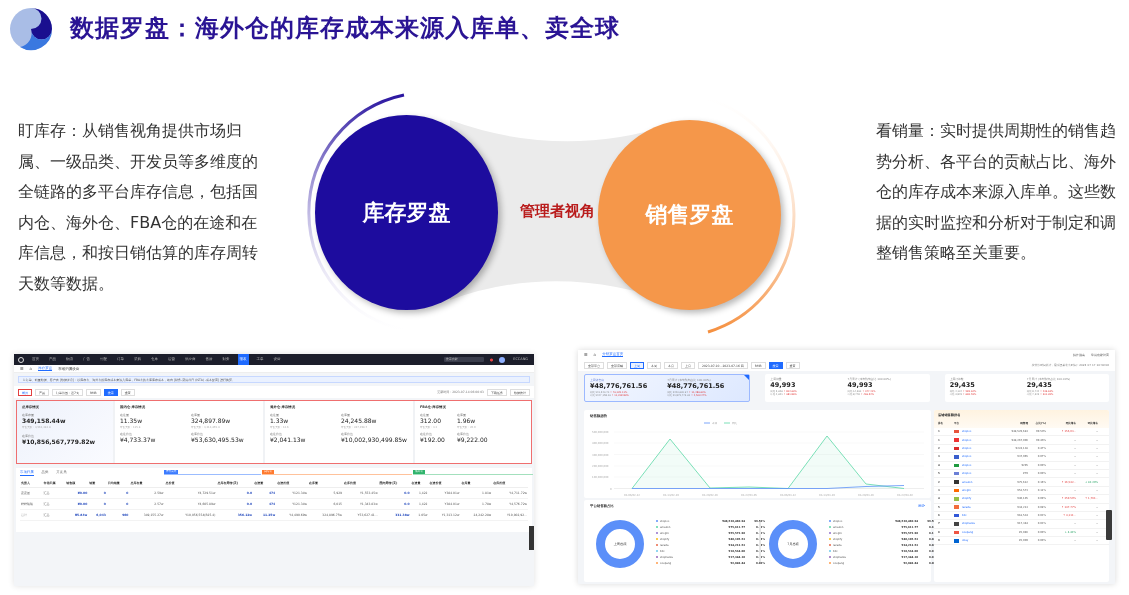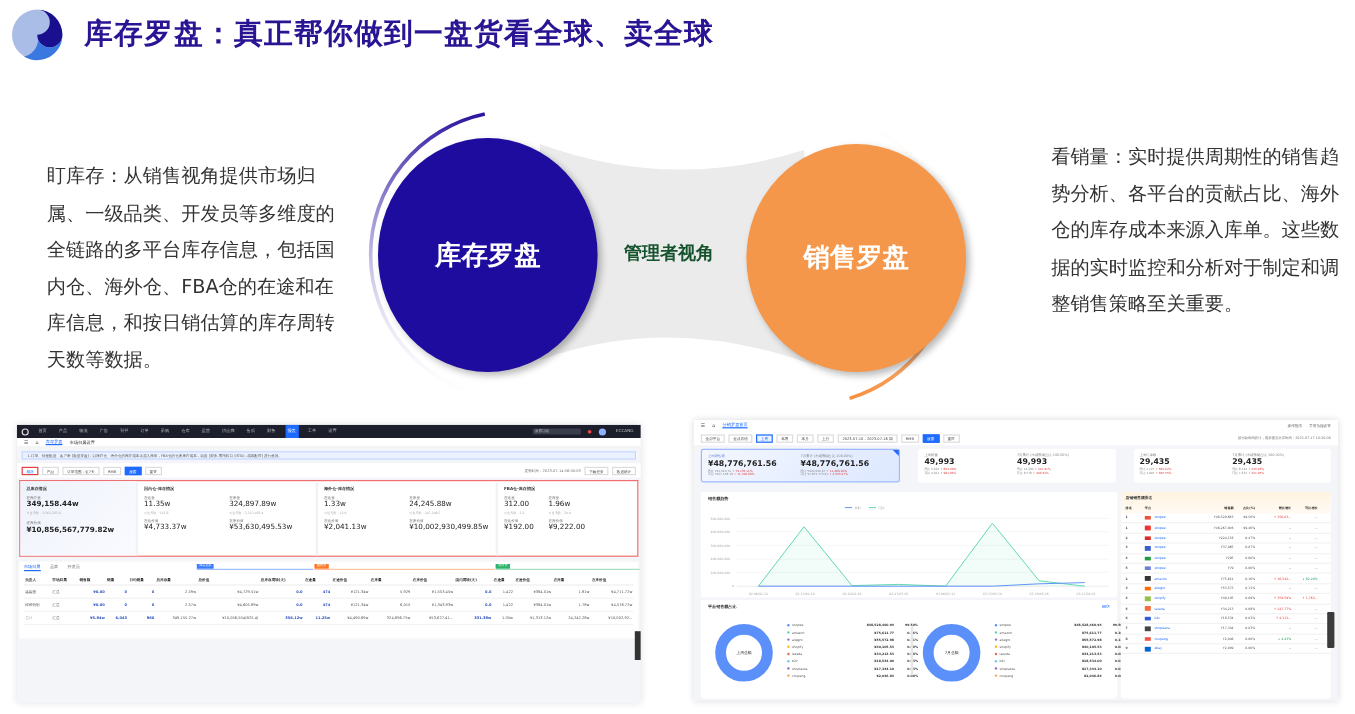--- a/index.html
+++ b/index.html
@@ -5,30 +5,30 @@
   * { box-sizing: border-box; margin: 0; padding: 0; }
   html, body { width: 1129px; height: 595px; overflow: hidden; background: #ffffff; }
   body { font-family: "DejaVu Sans", "Liberation Sans", sans-serif; position: relative; color: #222; }
 
   
   .logo { position: absolute; left: 8px; top: 6px; width: 46px; height: 46px; }
   .main-title { position: absolute; left: 70px; top: 12px; font-size: 24px; font-weight: bold; color: #2a1494; letter-spacing: 1px; }
 
   
   .desc { position: absolute; font-size: 16px; line-height: 30.5px; color: #333; }
-  .desc-left { left: 18px; top: 132px; width: 240px; margin-left: 21px; }
+  .desc-left { left: 18px; top: 116px; width: 240px; }
   .desc-right { left: 876px; top: 116px; width: 240px; }
 
   
   .diagram { position: absolute; left: 290px; top: 90px; width: 560px; height: 250px; }
   .circle { position: absolute; border-radius: 50%; display: flex; align-items: center; justify-content: center;
             color: #fff; font-size: 22px; font-weight: bold; box-shadow: 3px 3px 6px rgba(0,0,0,0.28); }
   .circle-inv { left: 25px; top: 25px; width: 183px; height: 195px; background: #1d0c9e; }
-  .circle-sales { left: 332px; top: 30px; width: 183px; height: 190px; background: #f5974a; }
-  .center-label { position: absolute; left: 230px; top: 112px; font-size: 15px; color: #14532d; font-weight: bold; }
+  .circle-sales { left: 308px; top: 30px; width: 183px; height: 190px; background: #f5974a; }
+  .center-label { position: absolute; left: 230px; top: 112px; font-size: 15px; color: #b91c1c; font-weight: bold; }
 
   
   .shot { position: absolute; background: #f3f5f8; overflow: hidden; font-size: 4px; color: #555; }
   .shot-left { left: 14px; top: 354px; width: 520px; height: 232px; box-shadow: 0 0 6px rgba(0,0,0,0.12); }
   .shot-right { left: 578px; top: 350px; width: 537px; height: 234px; box-shadow: 0 0 6px rgba(0,0,0,0.15); }
 
   .topnav { height: 11px; background: #1c1e2b; display: flex; align-items: center; padding: 0 4px; gap: 6px; color: #bbb; }
   .topnav .navitem { font-size: 3.5px; padding: 0 2px; height: 11px; line-height: 11px; }
   .topnav .navitem.active { background: #1f6bff; color: #fff; }
   .topnav .search { margin-left: auto; width: 40px; height: 5px; background: #3a3d4c; border-radius: 1px; font-size: 3px; line-height: 5px; padding-left: 2px; }
@@ -118,21 +118,21 @@
 </head>
 <body>
 
 <div class="logo">
   <svg width="46" height="46" viewBox="0 0 46 46">
     <circle cx="23" cy="23" r="21" fill="#a9bde6"></circle>
     <path d="M23 2 A21 21 0 0 1 44 23 A10.5 10.5 0 0 1 23 23 A10.5 10.5 0 0 0 23 2 Z" fill="#1a0f8f"></path>
     <path d="M23 23 A10.5 10.5 0 0 0 44 23 A21 21 0 0 1 12 41 A14 14 0 0 0 23 23 Z" fill="#3a78e0"></path>
   </svg>
 </div>
-<div class="main-title">库存罗盘：真正帮你做到一盘货看全球、卖全球</div>
+<div class="main-title">数据罗盘：海外仓的库存成本来源入库单、卖全球</div>
 
 <div class="desc desc-left">盯库存：从销售视角提供市场归属、一级品类、开发员等多维度的全链路的多平台库存信息，包括国内仓、海外仓、FBA仓的在途和在库信息，和按日销估算的库存周转天数等数据。</div>
 <div class="desc desc-right">看销量：实时提供周期性的销售趋势分析、各平台的贡献占比、海外仓的库存成本来源入库单。这些数据的实时监控和分析对于制定和调整销售策略至关重要。</div>
 
 <div class="diagram">
   <svg width="560" height="250" style="position:absolute;left:0;top:0">
     <defs>
       <linearGradient id="gl" x1="0" y1="0" x2="0" y2="1">
         <stop offset="0" stop-color="#2a15a0"></stop>
         <stop offset="1" stop-color="#ffffff" stop-opacity="0.2"></stop>

